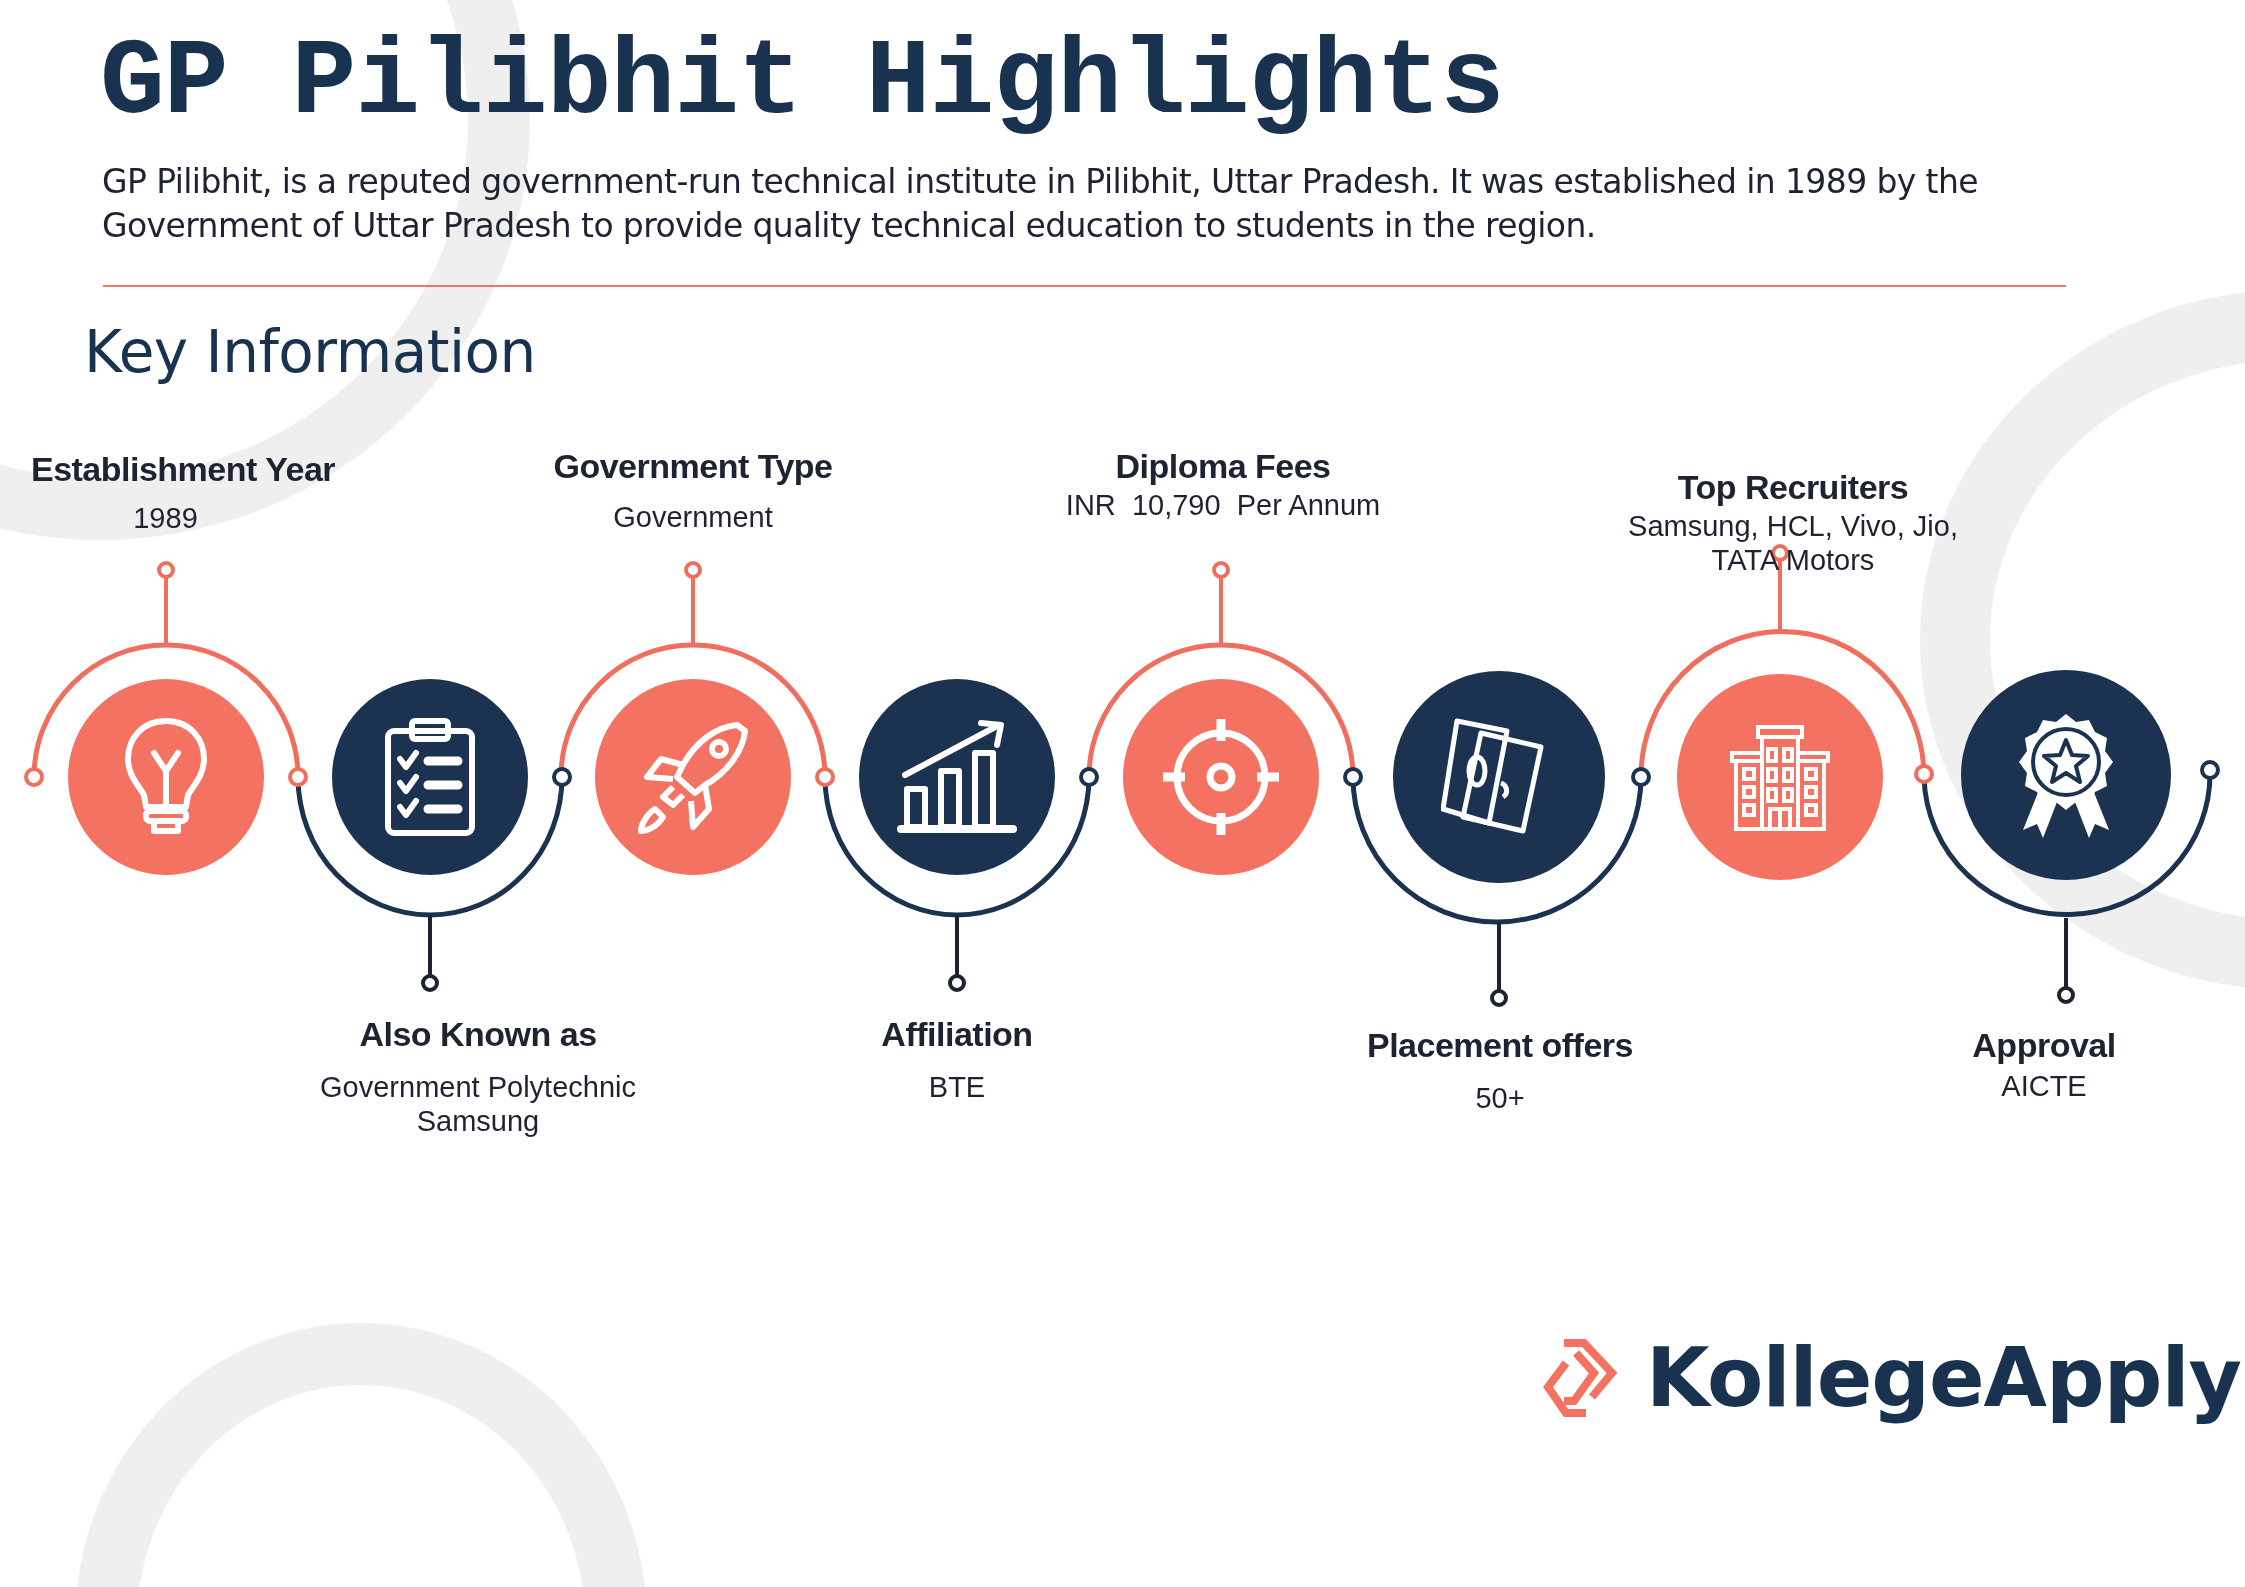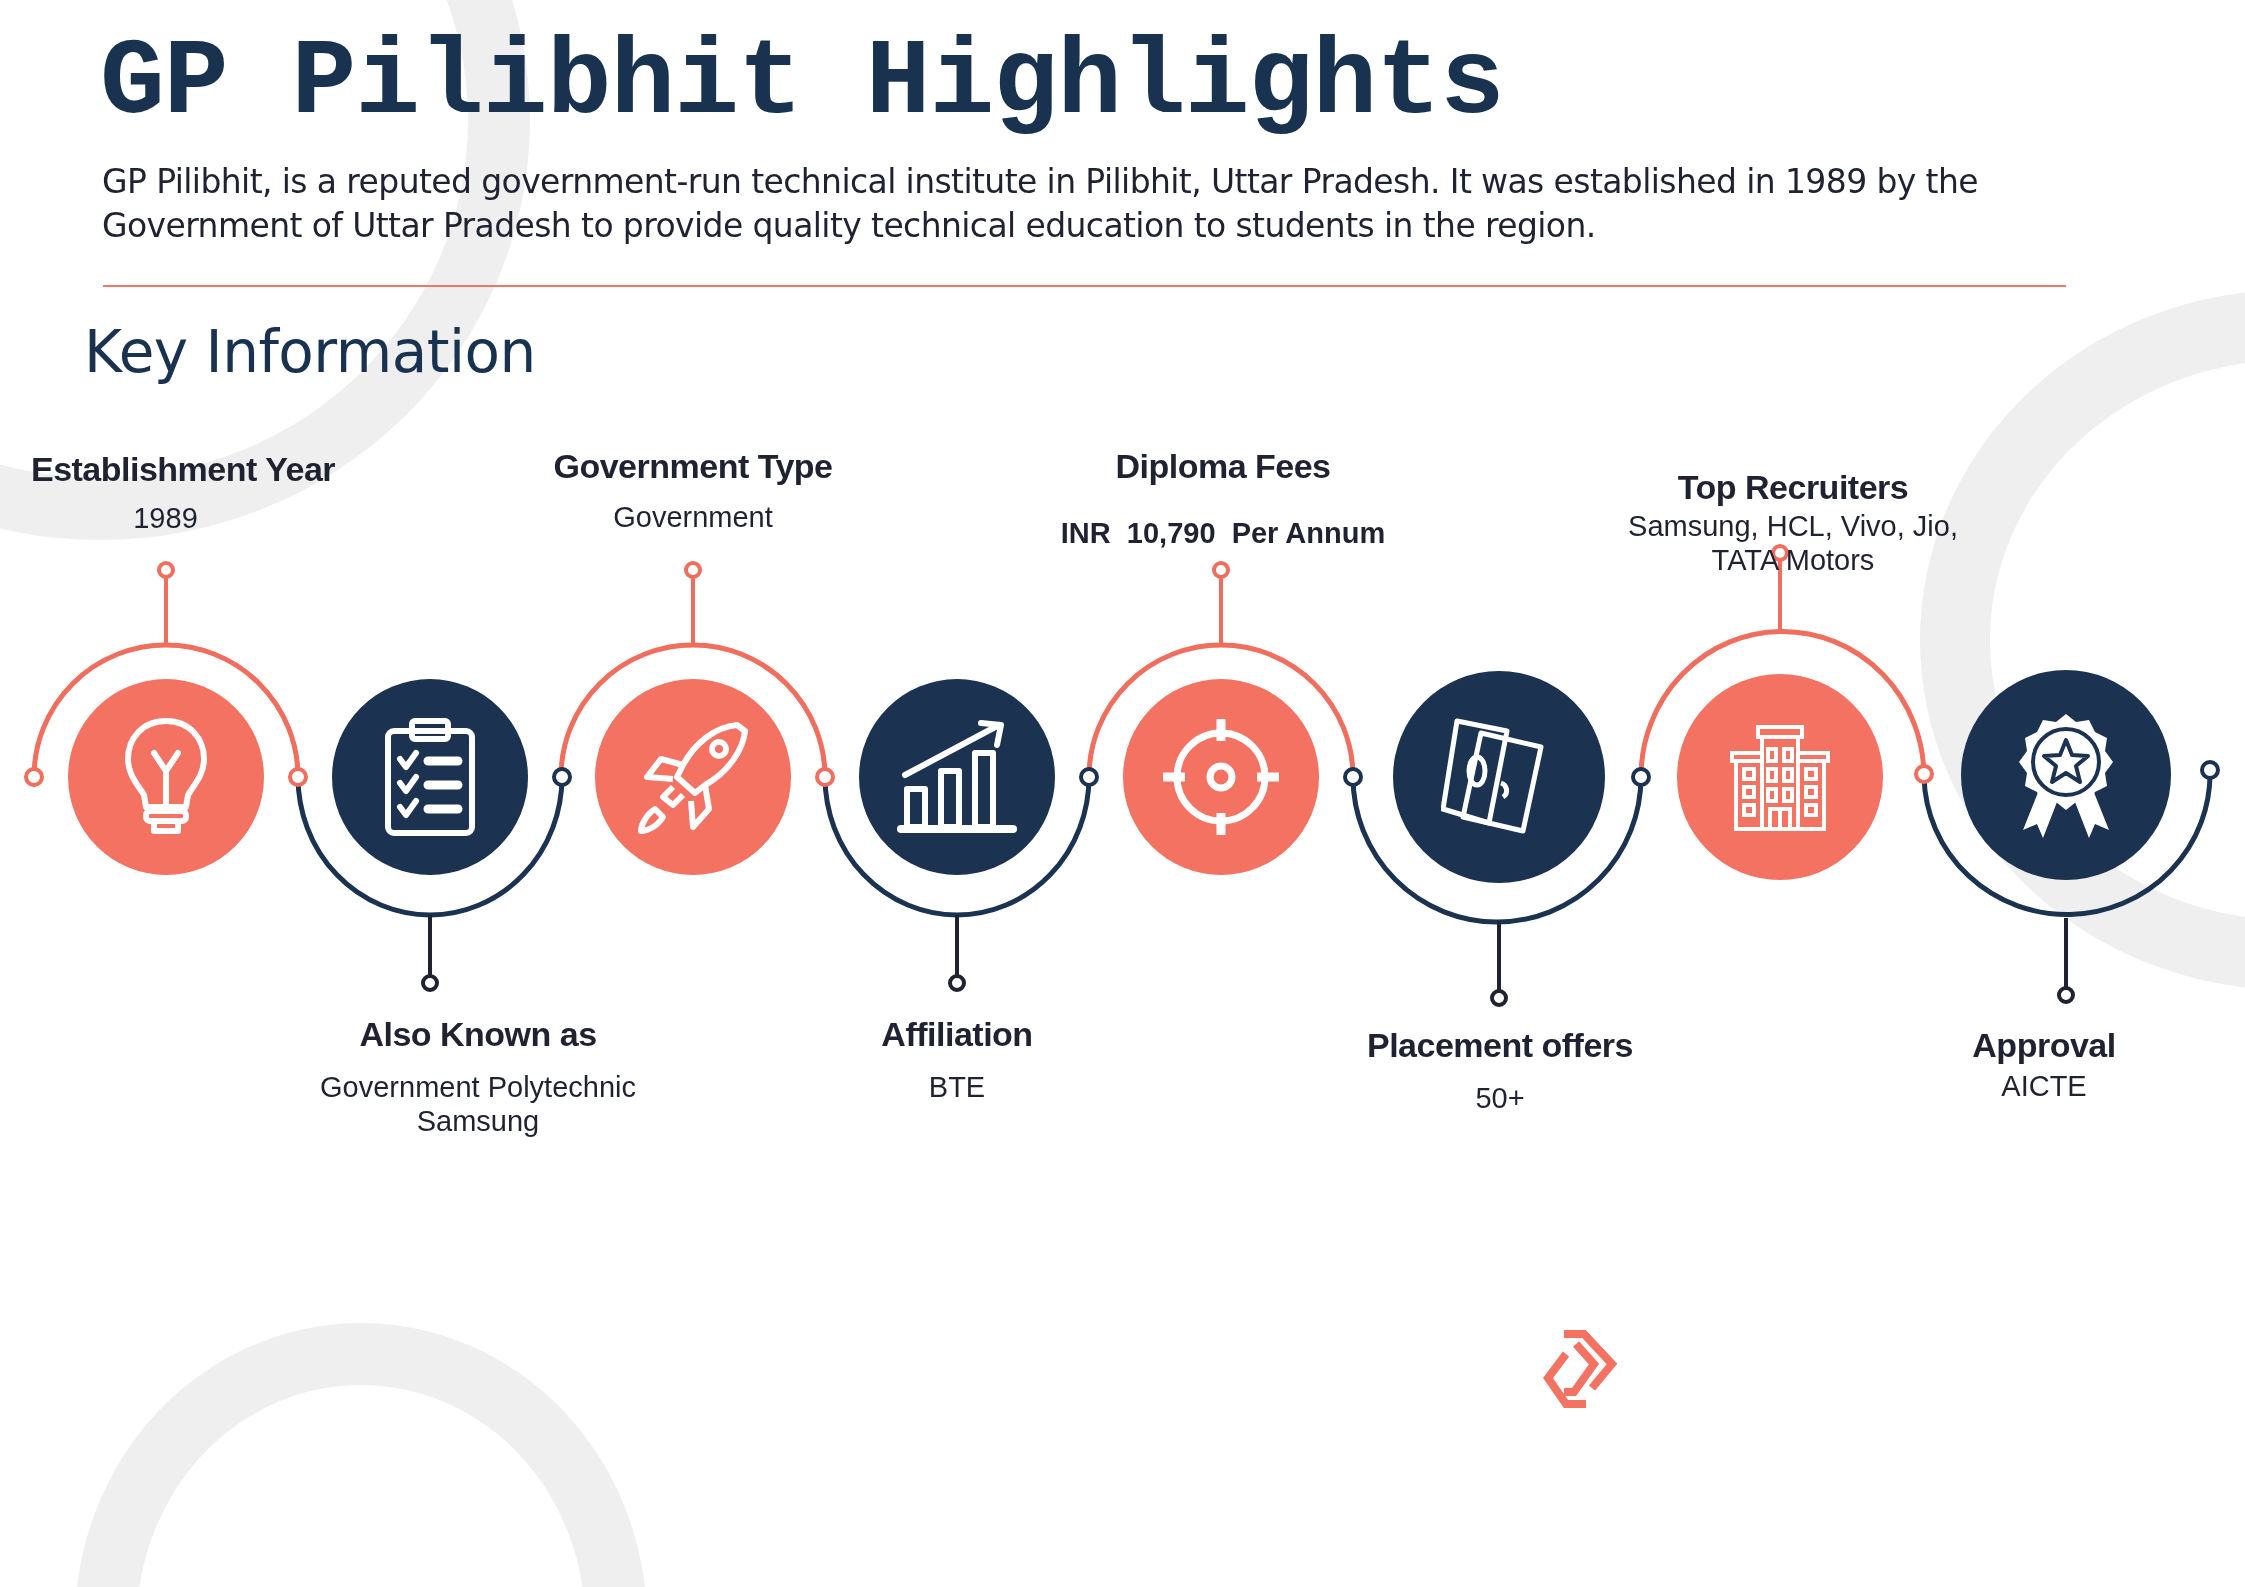--- a/index.html
+++ b/index.html
@@ -173,21 +173,21 @@
 <div class="lbl" style="left:693px; top:447px;">
   <span class="t">Government Type</span>
   <span class="v" style="margin-top:14px;">Government</span>
 </div>
 <div class="lbl" style="left:957px; top:1015px;">
   <span class="t">Affiliation</span>
   <span class="v" style="margin-top:16px;">BTE</span>
 </div>
 <div class="lbl" style="left:1223px; top:447px;">
   <span class="t">Diploma Fees</span>
-  <span class="v" style="margin-top:30px; white-space:pre;font-weight:bold;">INR  10,790  Per Annum</span>
+  <span class="v" style="margin-top:2px; white-space:pre;">INR  10,790  Per Annum</span>
 </div>
 <div class="lbl" style="left:1500px; top:1026px;">
   <span class="t">Placement offers</span>
   <span class="v" style="margin-top:16px;">50+</span>
 </div>
 <div class="lbl" style="left:1793px; top:424px;margin-top:44px;">
   <span class="t">Top Recruiters</span>
   <span class="v" style="margin-top:2px;">Samsung, HCL, Vivo, Jio,</span>
   <span class="v">TATA Motors</span>
 </div>
@@ -195,13 +195,14 @@
   <span class="t">Approval</span>
   <span class="v" style="margin-top:4px;">AICTE</span>
 </div>
 
 <div id="logo" class="abs">
   <svg width="78" height="78" viewBox="0 0 78 78" fill="none" stroke="#f37262" stroke-width="8" stroke-linejoin="miter">
     <path d="M22 4 L42 4 L70 34 L50 58"></path>
     <path d="M34 14 L52 34 L32 62 L22 62"></path>
     <path d="M24 24 L6 48 L24 74 L44 74"></path>
   </svg>
+  <span id="logo-text">KollegeApply</span>
 </div>
 
 </body></html>

